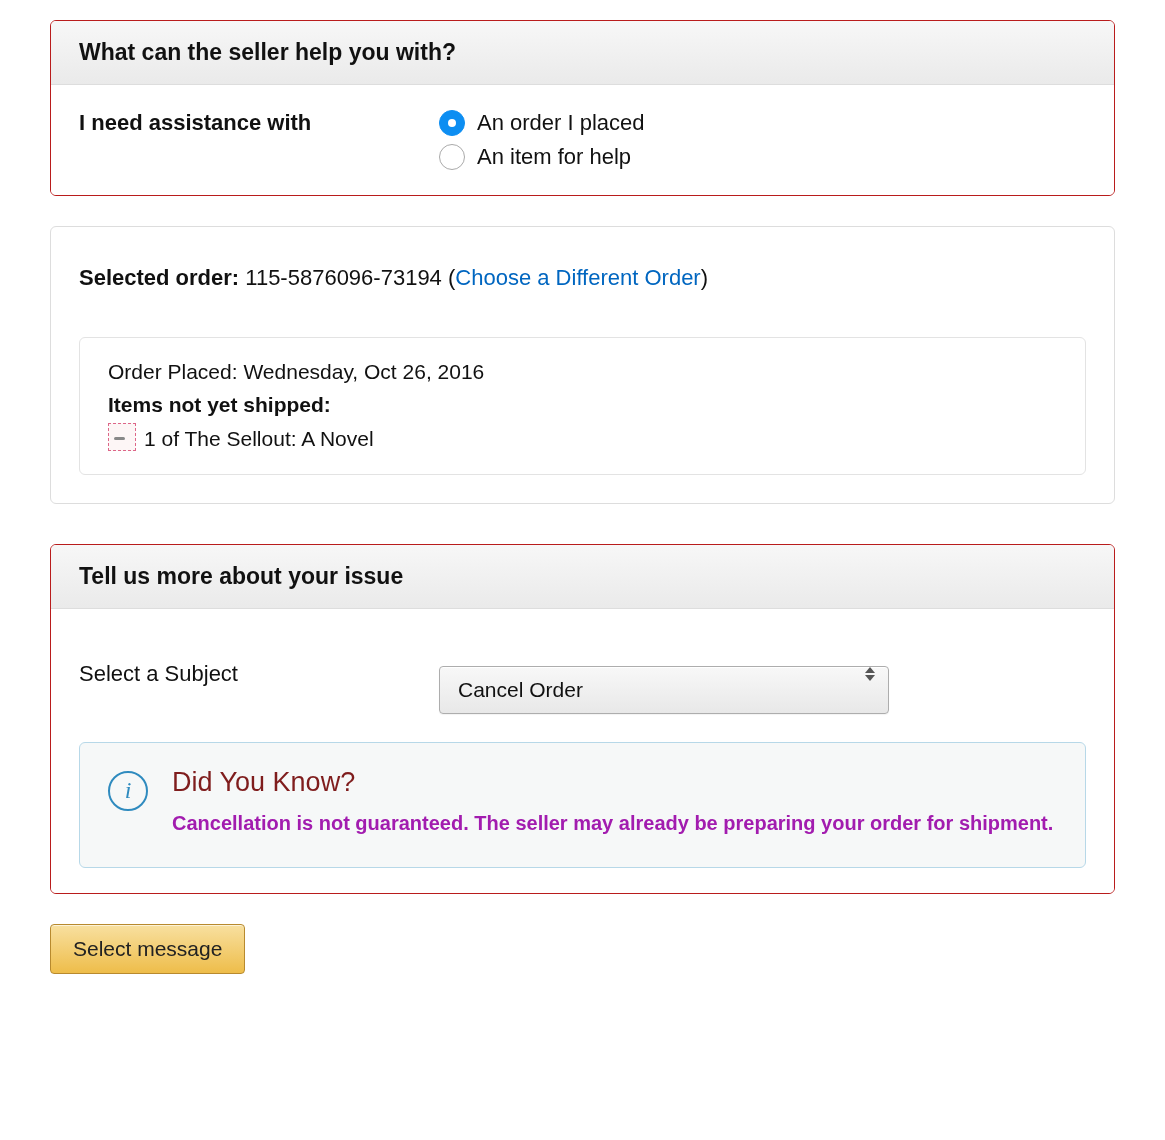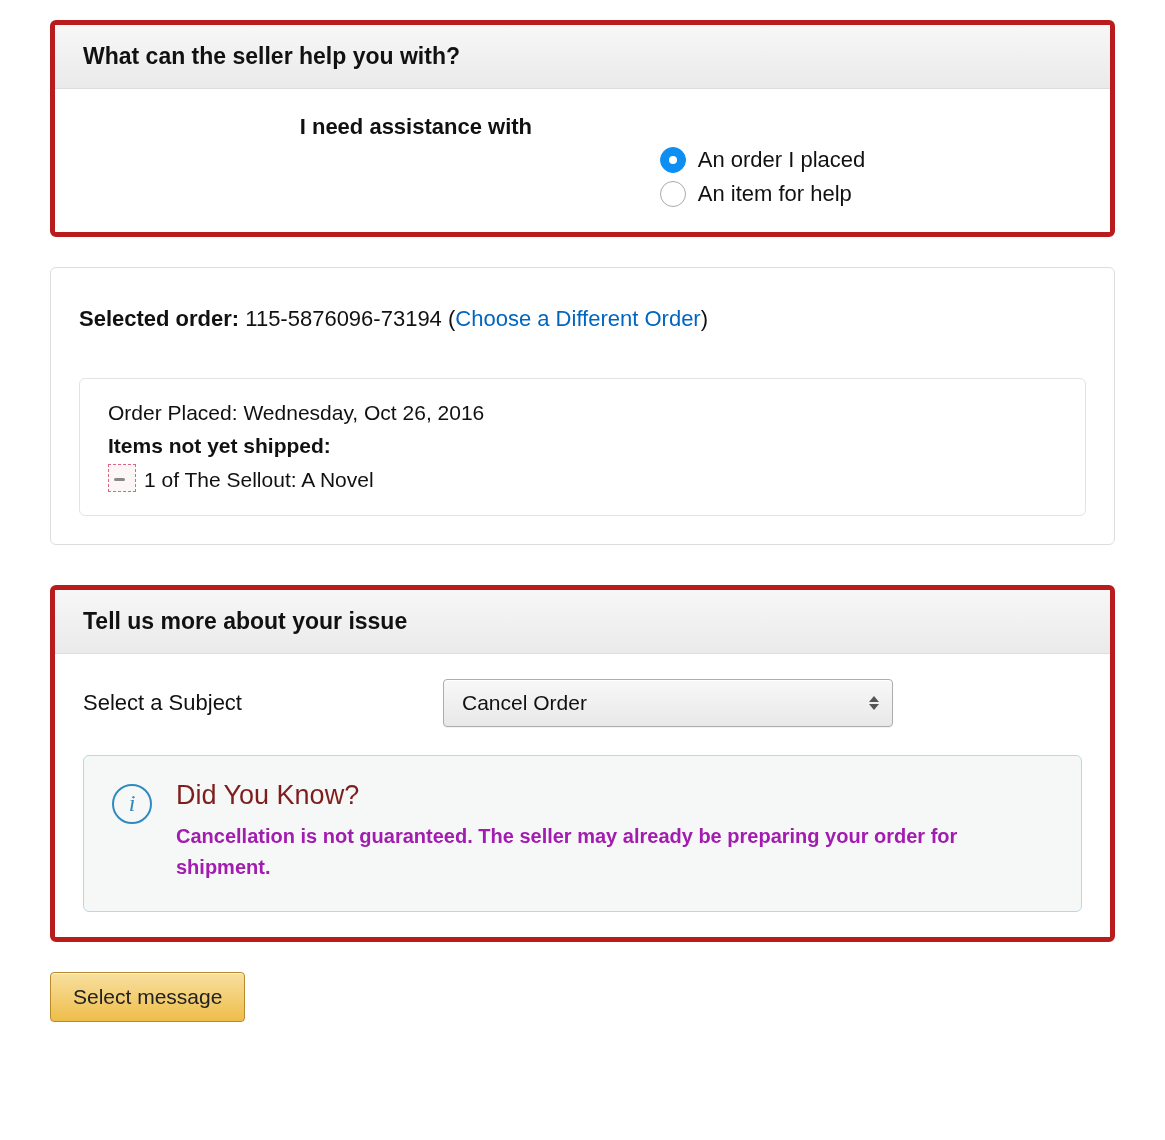--- a/index.html
+++ b/index.html
@@ -5,52 +5,50 @@
   * { box-sizing: border-box; }
   body {
     font-family: Arial, Helvetica, sans-serif;
     background: #fff;
     margin: 0;
     padding: 20px 50px;
     color: #111;
     font-size: 20px;
   }
   .panel {
-    border: 5px solid #b91c1c;
+    border: 1px solid #b91c1c;
     border-radius: 6px;
     margin-bottom: 30px;
     overflow: hidden;
   }
   .panel-header {
     background: linear-gradient(#f7f7f7, #eaeaea);
     border-bottom: 1px solid #ddd;
     padding: 18px 28px;
     font-weight: bold;
     font-size: 23px;
   }
   .panel-body {
     padding: 25px 28px;
     background: #fff;
   }
   .assist-row {
     display: flex;
     align-items: flex-start;
-    justify-content: center;
   }
   .assist-label {
     font-weight: bold;
     font-size: 22px;
     width: 360px;
     flex-shrink: 0;
   }
   .radio-group {
     display: flex;
     flex-direction: column;
     gap: 8px;
-    margin-top: 33px;
   }
   .radio-option {
     display: flex;
     align-items: center;
     gap: 12px;
     font-size: 22px;
     cursor: pointer;
   }
   .radio-circle {
     width: 26px;
@@ -140,20 +138,21 @@
     height: 48px;
     border: 1px solid #adadad;
     border-radius: 4px;
     background: linear-gradient(#f8f8f8, #e8e8e8);
     padding: 0 40px 0 18px;
     font-size: 21px;
     display: flex;
     align-items: center;
     cursor: pointer;
     box-shadow: inset 0 1px 0 #fff, 0 1px 1px rgba(0,0,0,0.05);
+    margin-top: 32px;
   }
   .select-arrows {
     position: absolute;
     right: 14px;
     top: 50%;
     transform: translateY(-50%);
     display: flex;
     flex-direction: column;
     gap: 2px;
     pointer-events: none;

